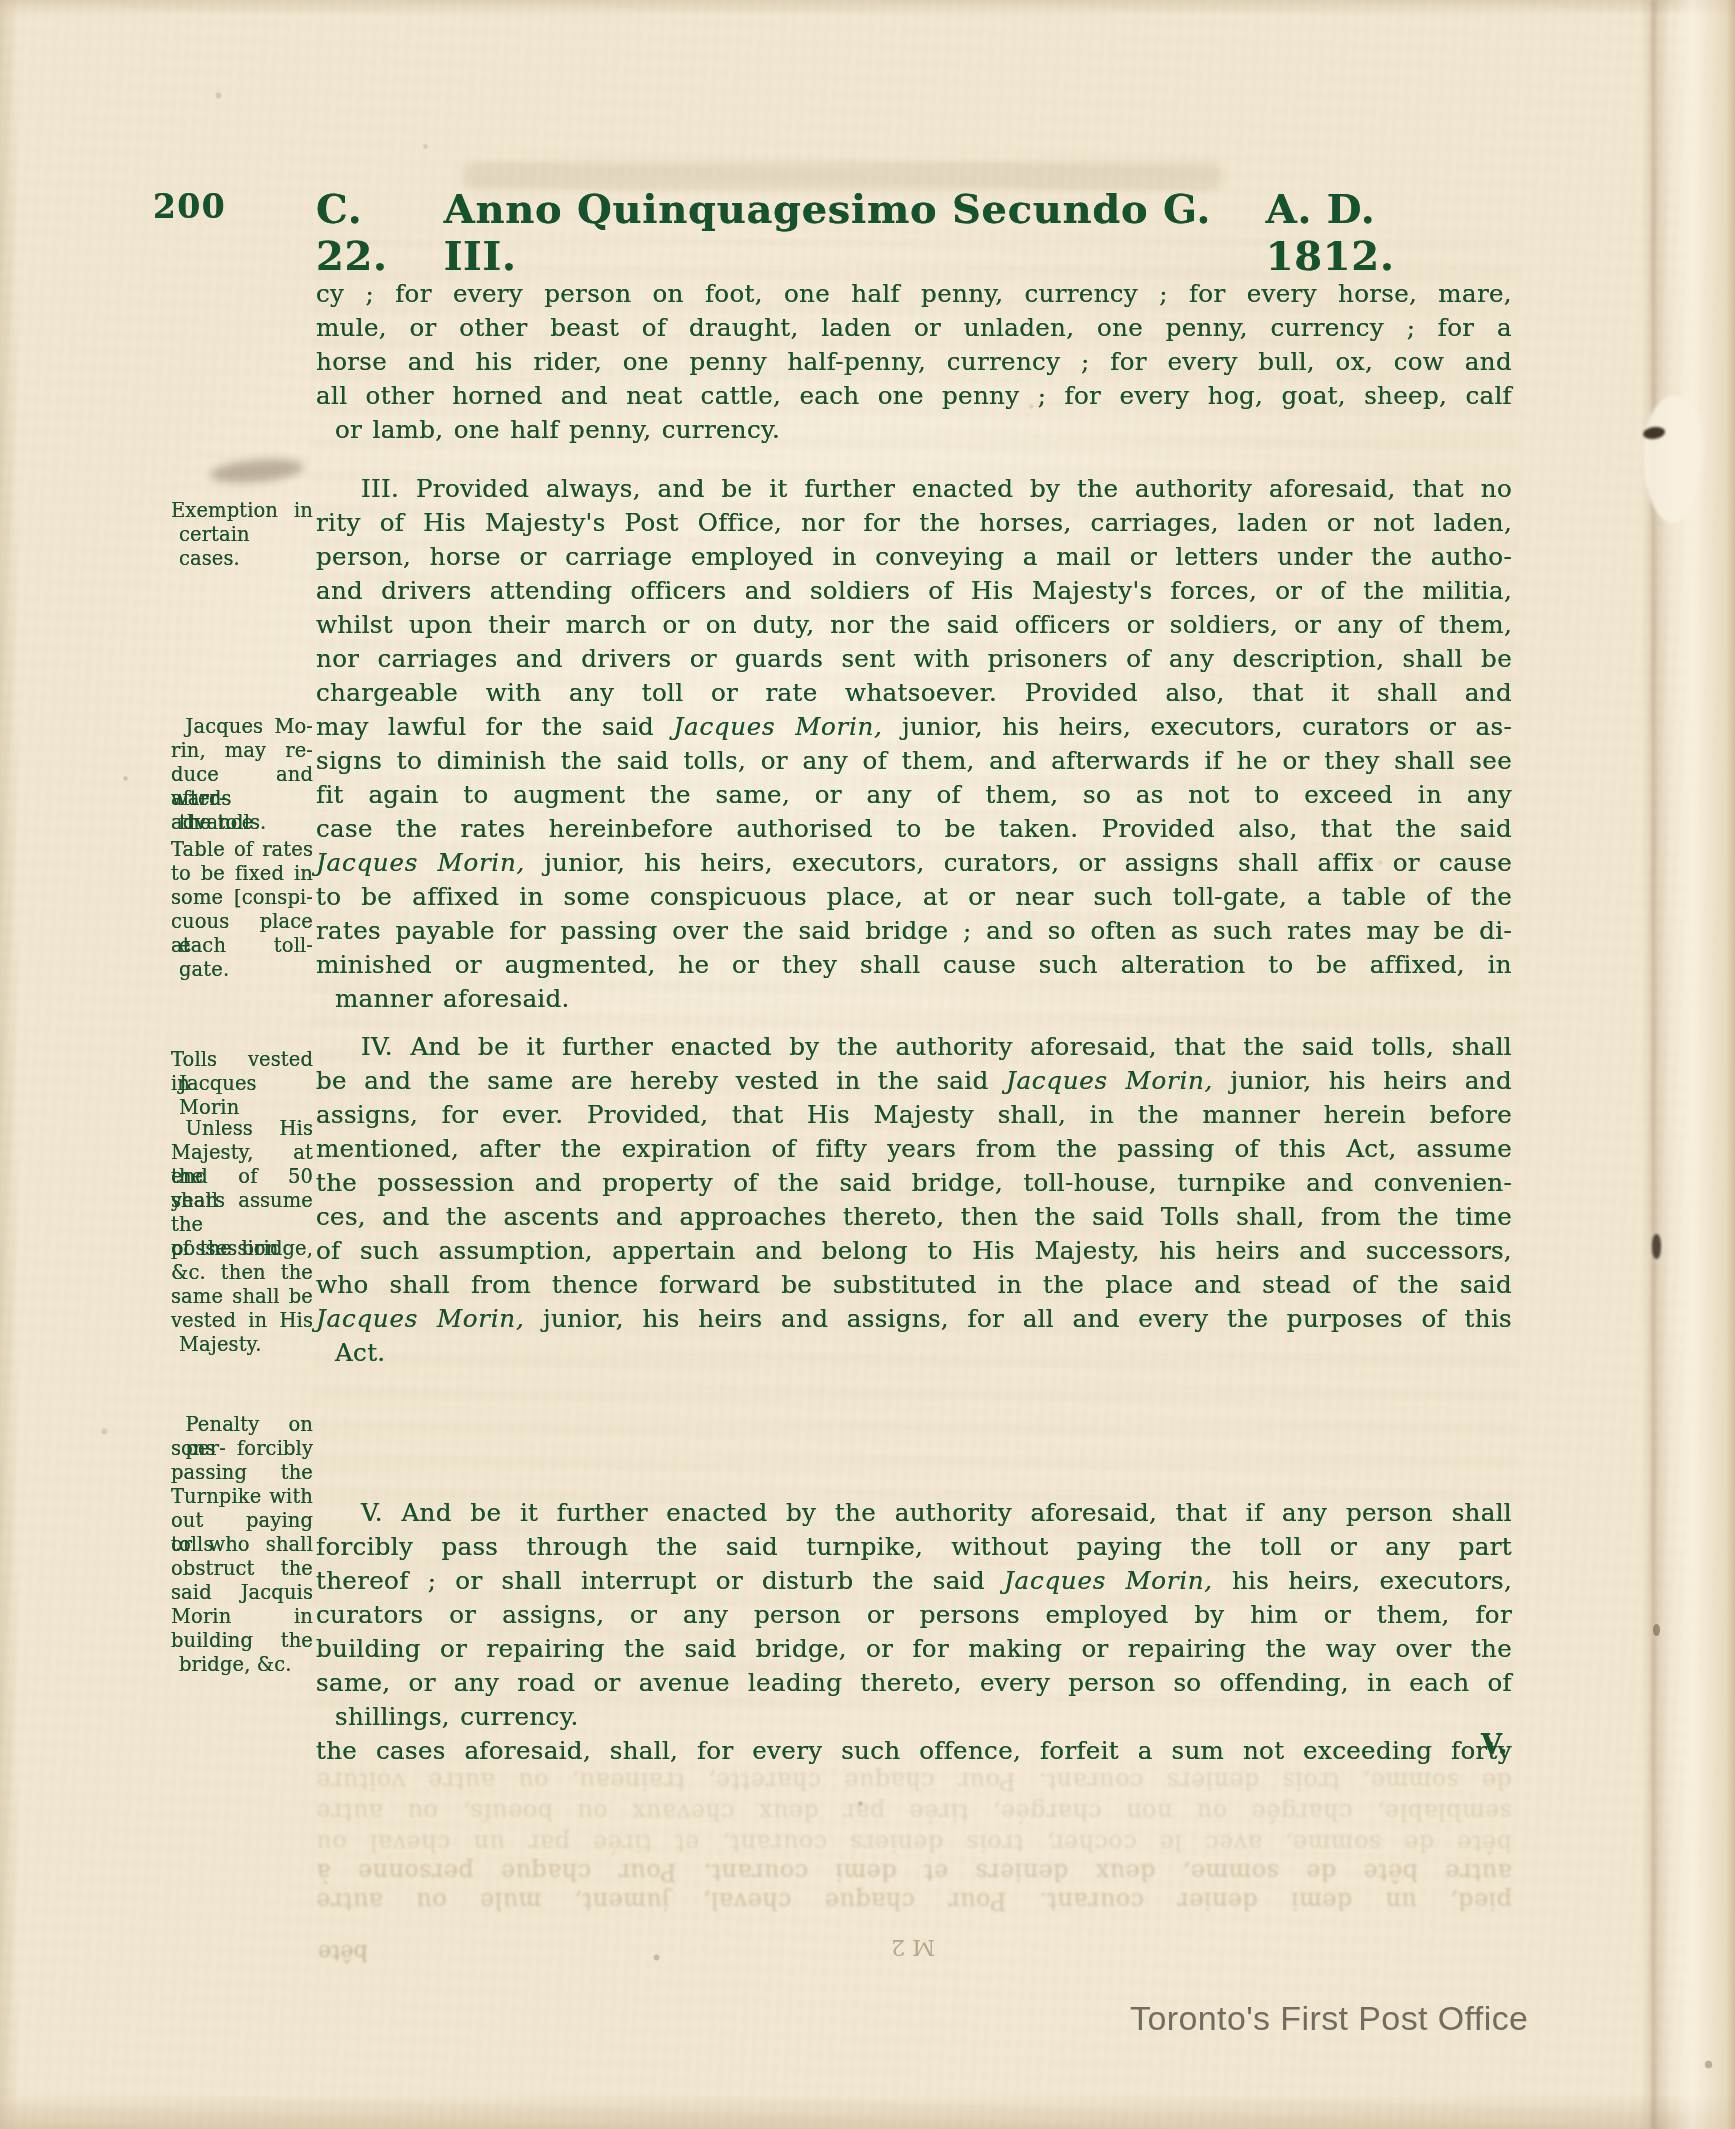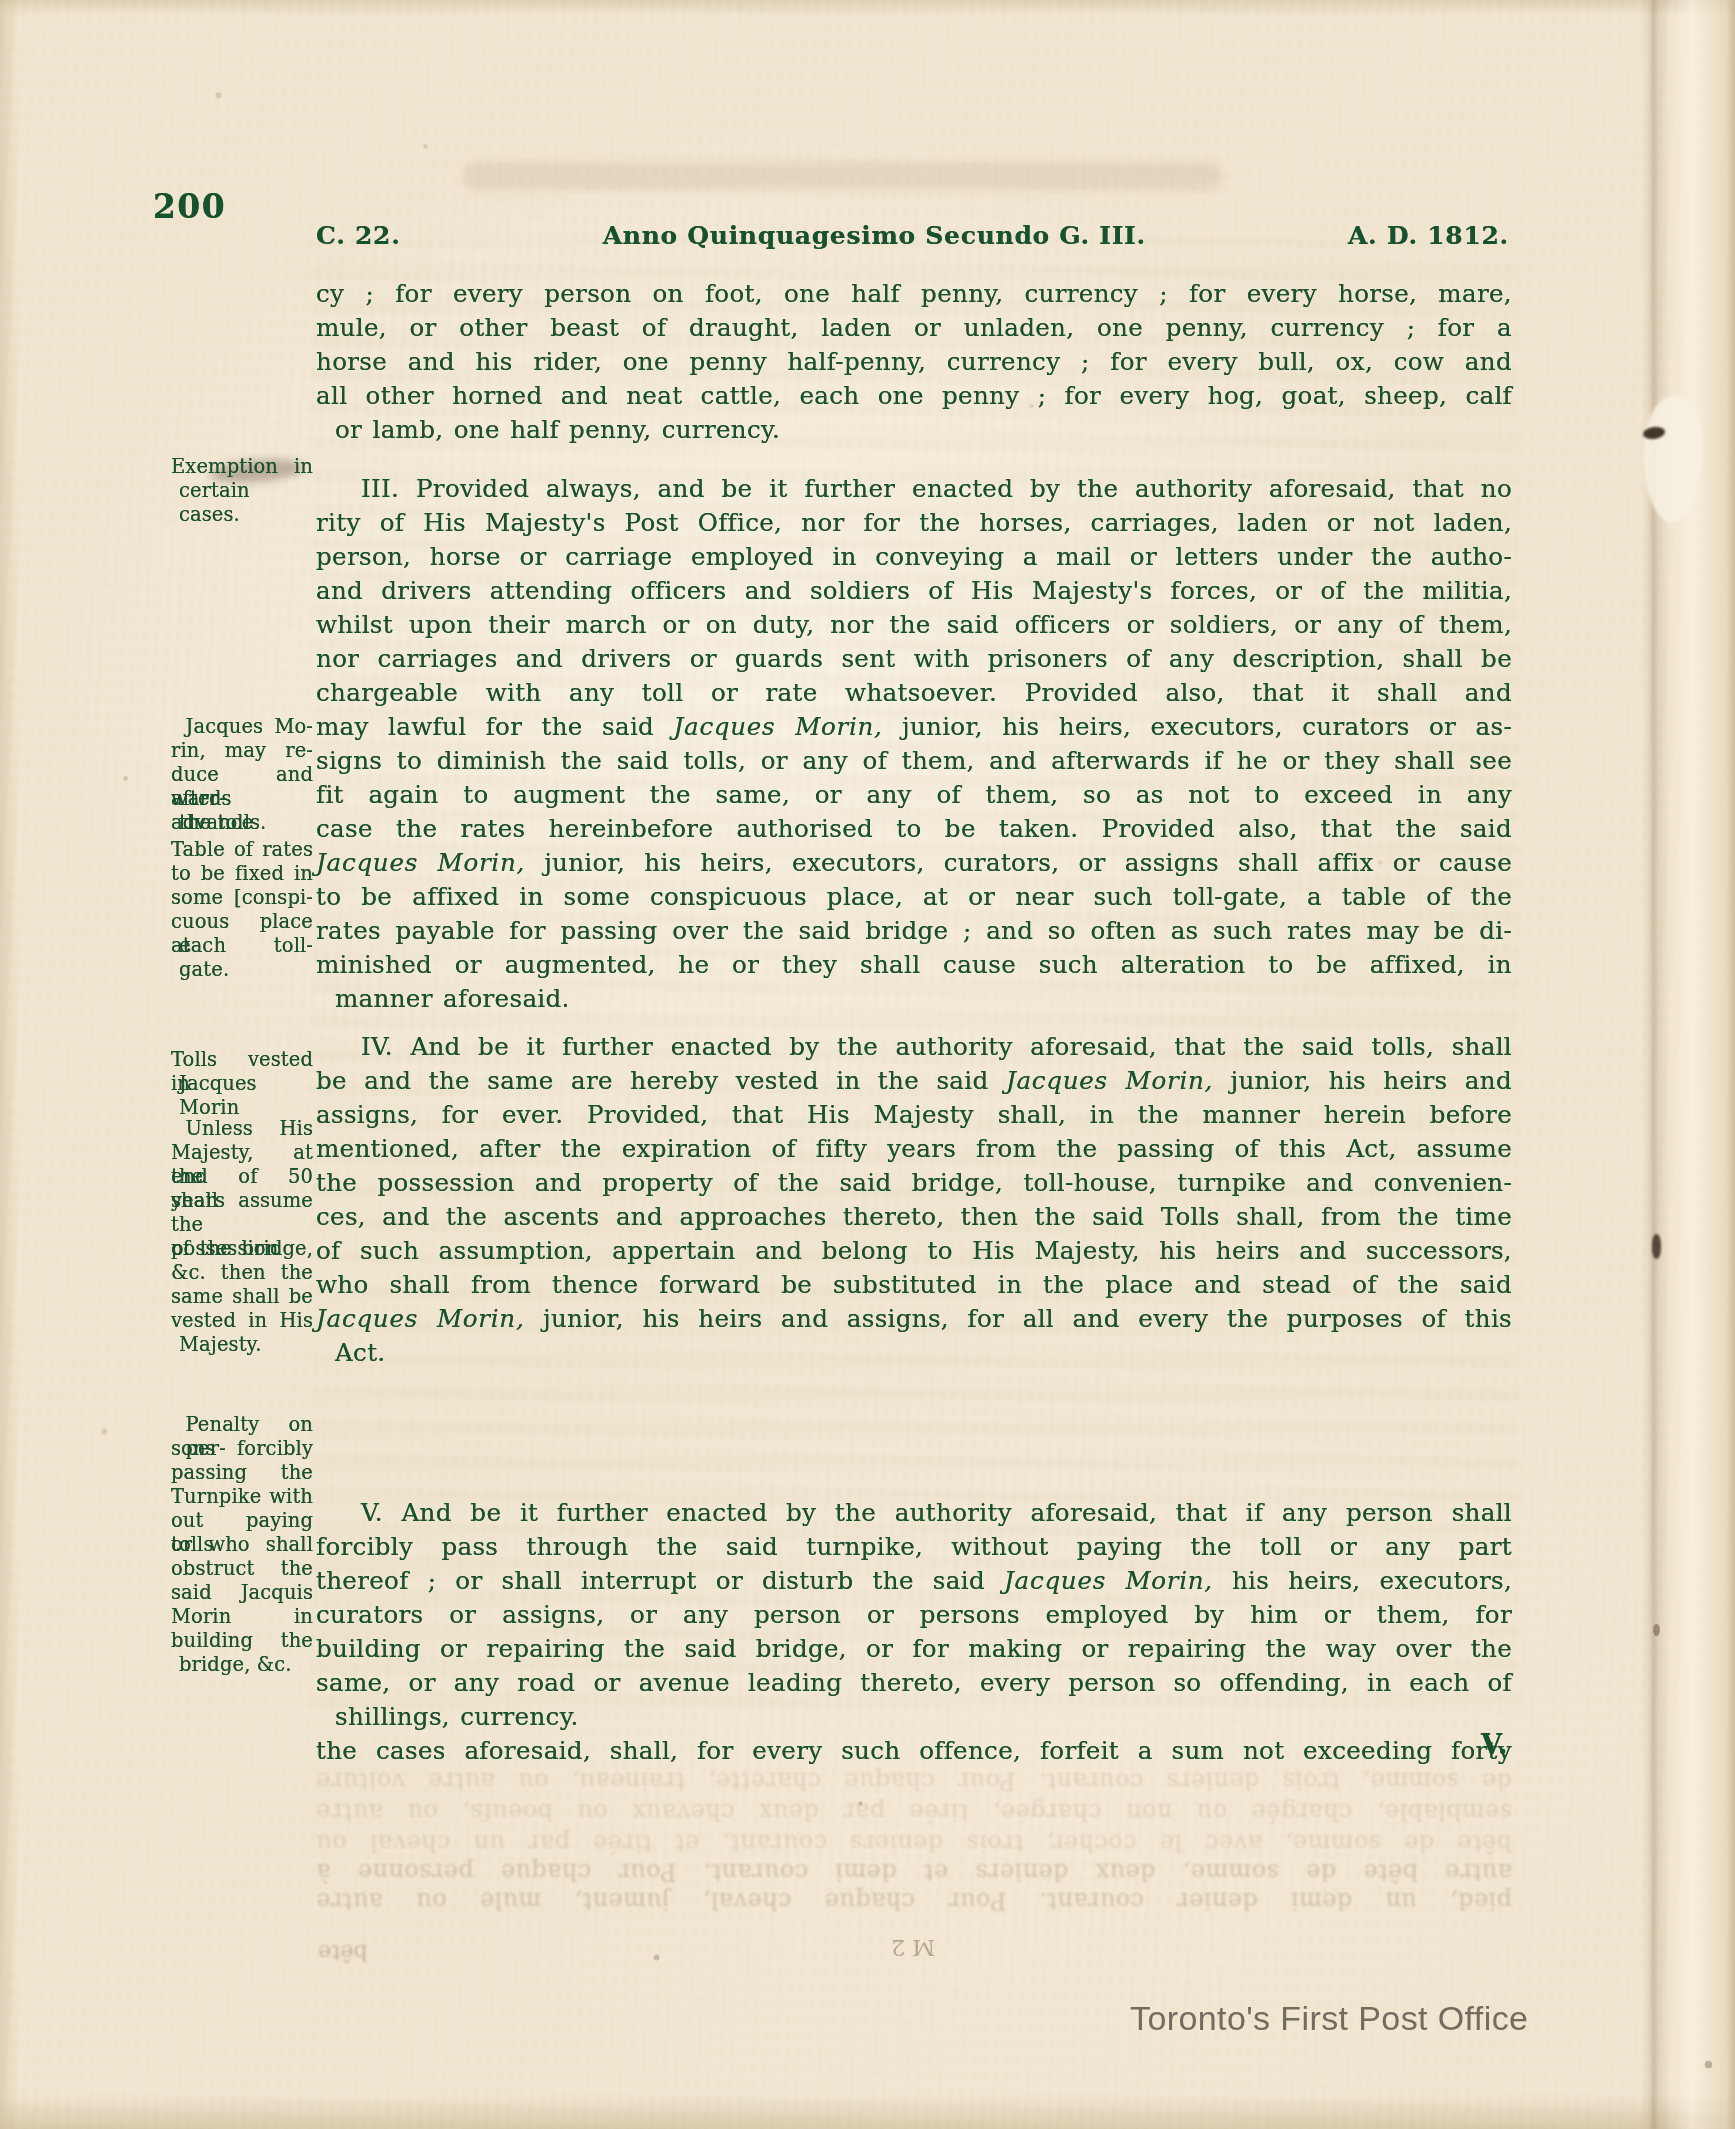--- a/index.html
+++ b/index.html
@@ -64,21 +64,21 @@
     filter:blur(2.2px);
   }
   
   .ink{color:#14532d;text-shadow:0 0 0.5px rgba(46,39,33,.75);}
   .page-number{
     position:absolute;left:153px;top:187px;font-size:33px;font-weight:bold;letter-spacing:1.4px;
   }
   .header-row{
     position:absolute;left:316px;top:185px;width:1193px;
     display:flex;justify-content:space-between;align-items:baseline;
-    font-size:25px;font-weight:bold;letter-spacing:0.7px;margin-top:36px;
+    font-size:40px;font-weight:bold;letter-spacing:0.7px;
   }
   .body-par{
     position:absolute;left:316px;width:1196px;
     font-size:24.6px;line-height:34px;letter-spacing:0.3px;word-spacing:2.2px;
   }
   .body-par .line{text-align:justify;text-align-last:justify;height:34px;overflow:visible;}
   .body-par .line.last{text-align-last:left;margin-left:19px;}
   .body-par .line.indent{padding-left:45px;}
   .body-par i{font-style:italic;letter-spacing:0.7px;}
   .margin-note{
@@ -132,21 +132,21 @@
 <div class="ghost-header"></div>
 <div class="speckles"></div>
 
 <div class="page-number ink">200</div>
 <div class="header-row ink">
   <span>C. 22.</span>
   <span>Anno Quinquagesimo Secundo G. III.</span>
   <span>A. D. 1812.</span>
 </div>
 
-<div class="margin-note ink" style="top:455px">
+<div class="margin-note ink" style="top:499px">
     <div class="line">Exemption in</div>
     <div class="line last">certain cases.</div>
   </div>
 <div class="margin-note ink" style="top:715px">
     <div class="line indent">Jacques Mo-</div>
     <div class="line">rin, may re-</div>
     <div class="line">duce and after-</div>
     <div class="line">wards advance</div>
     <div class="line last">the tolls.</div>
   </div>

